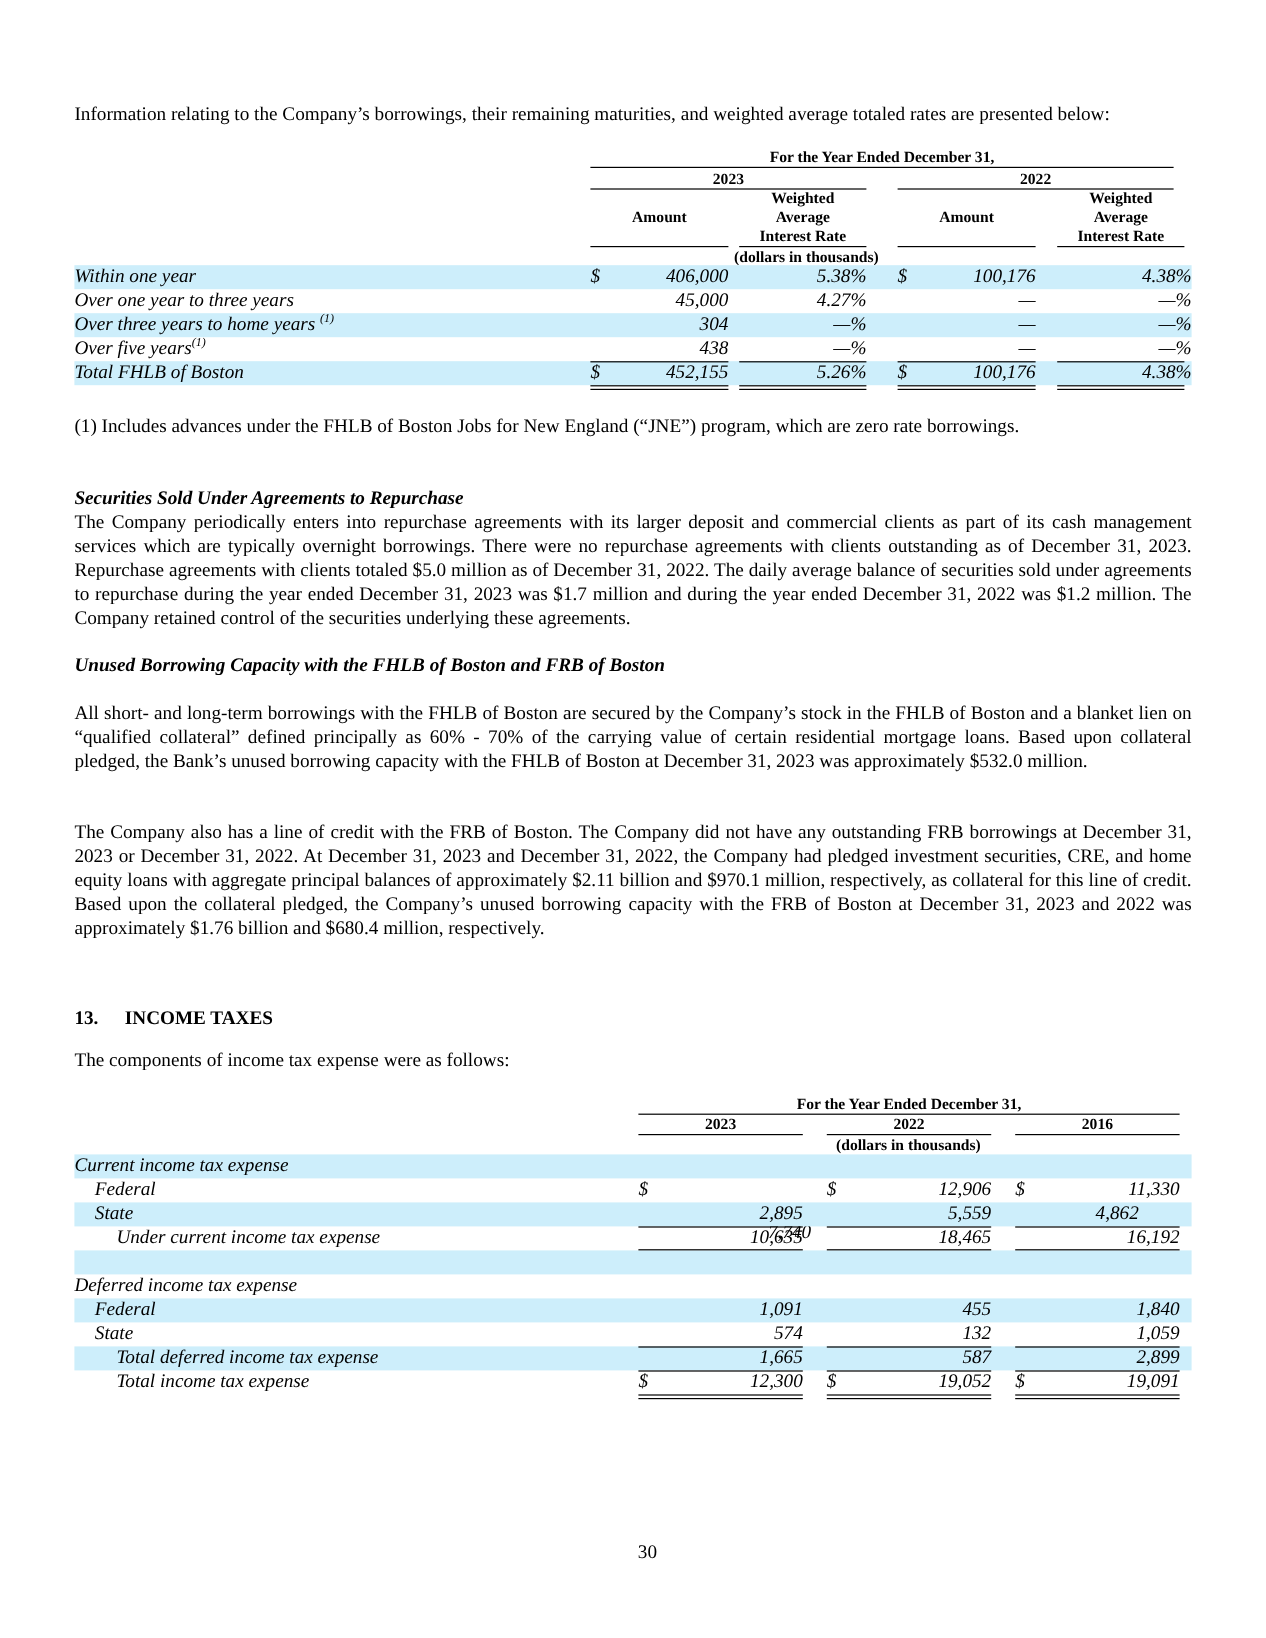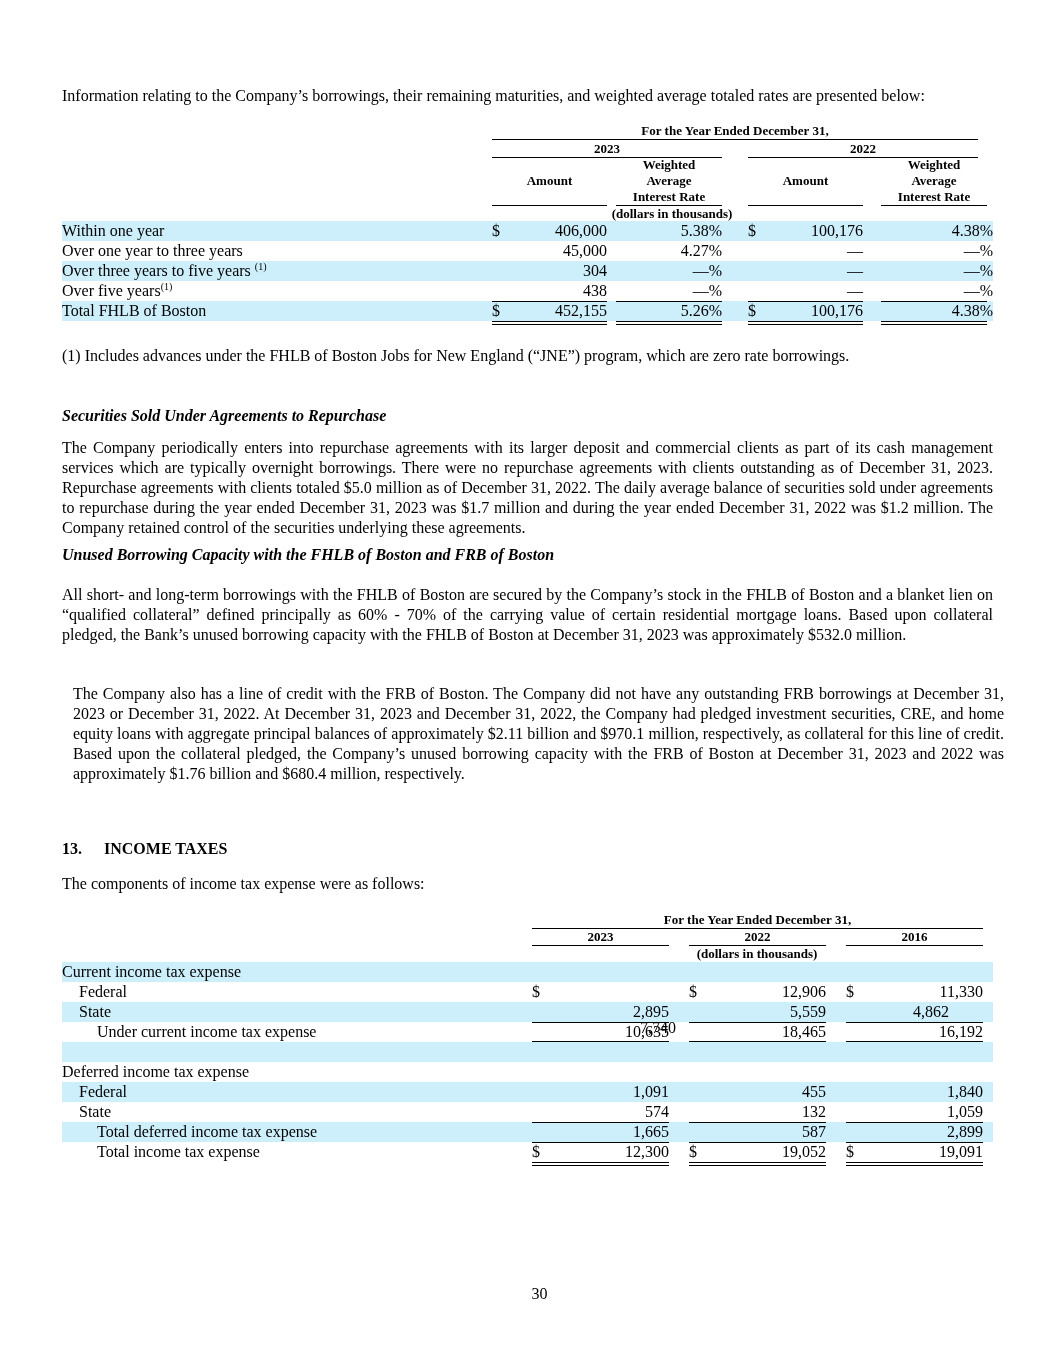--- a/index.html
+++ b/index.html
@@ -6,34 +6,34 @@
   body { width:1055px; height:1365px; position:relative; font-family:"Liberation Serif", serif; color:#000; font-size:16px; }
   .page { position:absolute; left:62px; top:0; width:931px; }
   p { margin:0; line-height:20px; text-align:justify; }
   .intro { position:absolute; top:86px; left:0; width:931px; white-space:nowrap; }
   .italic-bold { font-weight:bold; font-style:italic; }
 
   
   .t1 { position:absolute; left:0; top:123px; width:931px; }
   .hdr { position:absolute; font-size:13px; font-weight:bold; text-align:center; line-height:16px; }
   .hline { position:absolute; height:1px; background:#000; }
-  .row { position:absolute; left:0; width:931px; height:20px; line-height:20px; }
+  .row { position:absolute; left:0; width:931px; height:20px; line-height:20px;font-style:italic; }
   .row.shade { background:#cdeefb; }
   .cell { position:absolute; top:0; height:20px; }
   .r { text-align:right; }
   .uline { position:absolute; height:1px; background:#000; }
   .dline { position:absolute; height:4px; border-top:1px solid #000; border-bottom:1px solid #000; box-sizing:border-box; }
   sup { font-size:10px; line-height:0; vertical-align:super; }
 
   .footnote { position:absolute; top:346px; left:0; width:931px; white-space:nowrap; }
   .sec1-title { position:absolute; top:406px; left:0; }
-  .sec1-body { position:absolute; top:438px; left:0; width:931px; }
+  .sec1-body { position:absolute; top:426px; left:0; width:931px; }
   .sec2-title { position:absolute; top:545px; left:0; }
   .sec2-p1 { position:absolute; top:585px; left:0; width:931px; }
-  .sec2-p2 { position:absolute; top:684px; left:0; width:931px;margin-left:11px; }
+  .sec2-p2 { position:absolute; top:684px; left:0; width:931px; }
   .h13 { position:absolute; top:839px; left:0; font-weight:bold; }
   .h13 .num { display:inline-block; width:42px; }
   .comp { position:absolute; top:874px; left:0; }
   .t2 { position:absolute; left:0; top:912px; width:931px; }
   .pagenum { position:absolute; top:1285px; left:12px; width:1055px; text-align:center; }
 </style>
 </head>
 <body>
 
 <div class="page">
@@ -75,21 +75,21 @@
         <div class="row" style="top: 118px;">
           <span class="cell" style="left:0;"><span>Over one year to three years</span><sup></sup></span>
           <span class="cell" style="left:430px;"></span>
           <span class="cell r" style="left:445px;width:100px;">45,000</span>
           <span class="cell r" style="left:560px;width:100px;">4.27%</span>
           <span class="cell" style="left:686px;"></span>
           <span class="cell r" style="left:701px;width:100px;">—</span>
           <span class="cell r" style="left:825px;width:106px;">—%</span>
         </div>
         <div class="row shade" style="top: 138px;">
-          <span class="cell" style="left:0;"><span>Over three years to five years </span><sup>(1)</sup></span>
+          <span class="cell" style="left:0;"><span>Over three years to home years </span><sup>(1)</sup></span>
           <span class="cell" style="left:430px;"></span>
           <span class="cell r" style="left:445px;width:100px;">304</span>
           <span class="cell r" style="left:560px;width:100px;">—%</span>
           <span class="cell" style="left:686px;"></span>
           <span class="cell r" style="left:701px;width:100px;">—</span>
           <span class="cell r" style="left:825px;width:106px;">—%</span>
         </div>
         <div class="row" style="top: 158px;">
           <span class="cell" style="left:0;"><span>Over five years</span><sup>(1)</sup></span>
           <span class="cell" style="left:430px;"></span>

